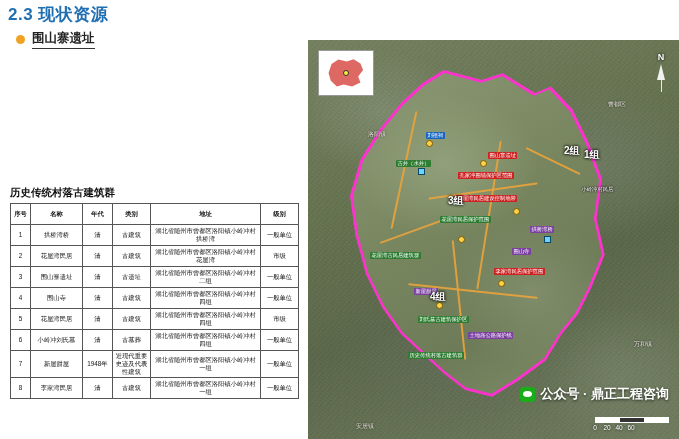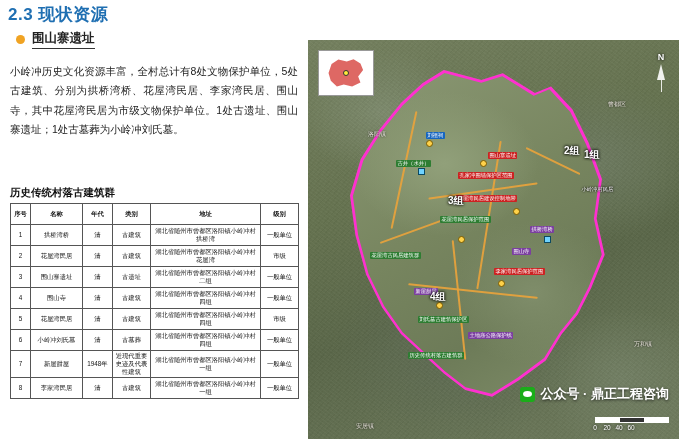--- a/index.html
+++ b/index.html
@@ -195,21 +195,20 @@
 
   <div class="left">
 
     <div class="sec-title">2.3 现状资源</div>
 
     <div class="sub-head">
       <span class="bullet"></span>
       <span class="txt">围山寨遗址</span>
     </div>
 
-    <div class="para">小岭冲历史文化资源丰富，全村总计有8处文物保护单位，5处古建筑、分别为拱桥湾桥、花屋湾民居、李家湾民居、围山寺，其中花屋湾民居为市级文物保护单位。1处古遗址、围山寨遗址；1处古墓葬为小岭冲刘氏墓。</div>
 
     <div class="tbl-title">历史传统村落古建筑群</div>
 
     <table class="heritage">
       <colgroup>
         <col class="c0">
           <col class="c1">
           <col class="c2">
           <col class="c3">
           <col class="c4">

